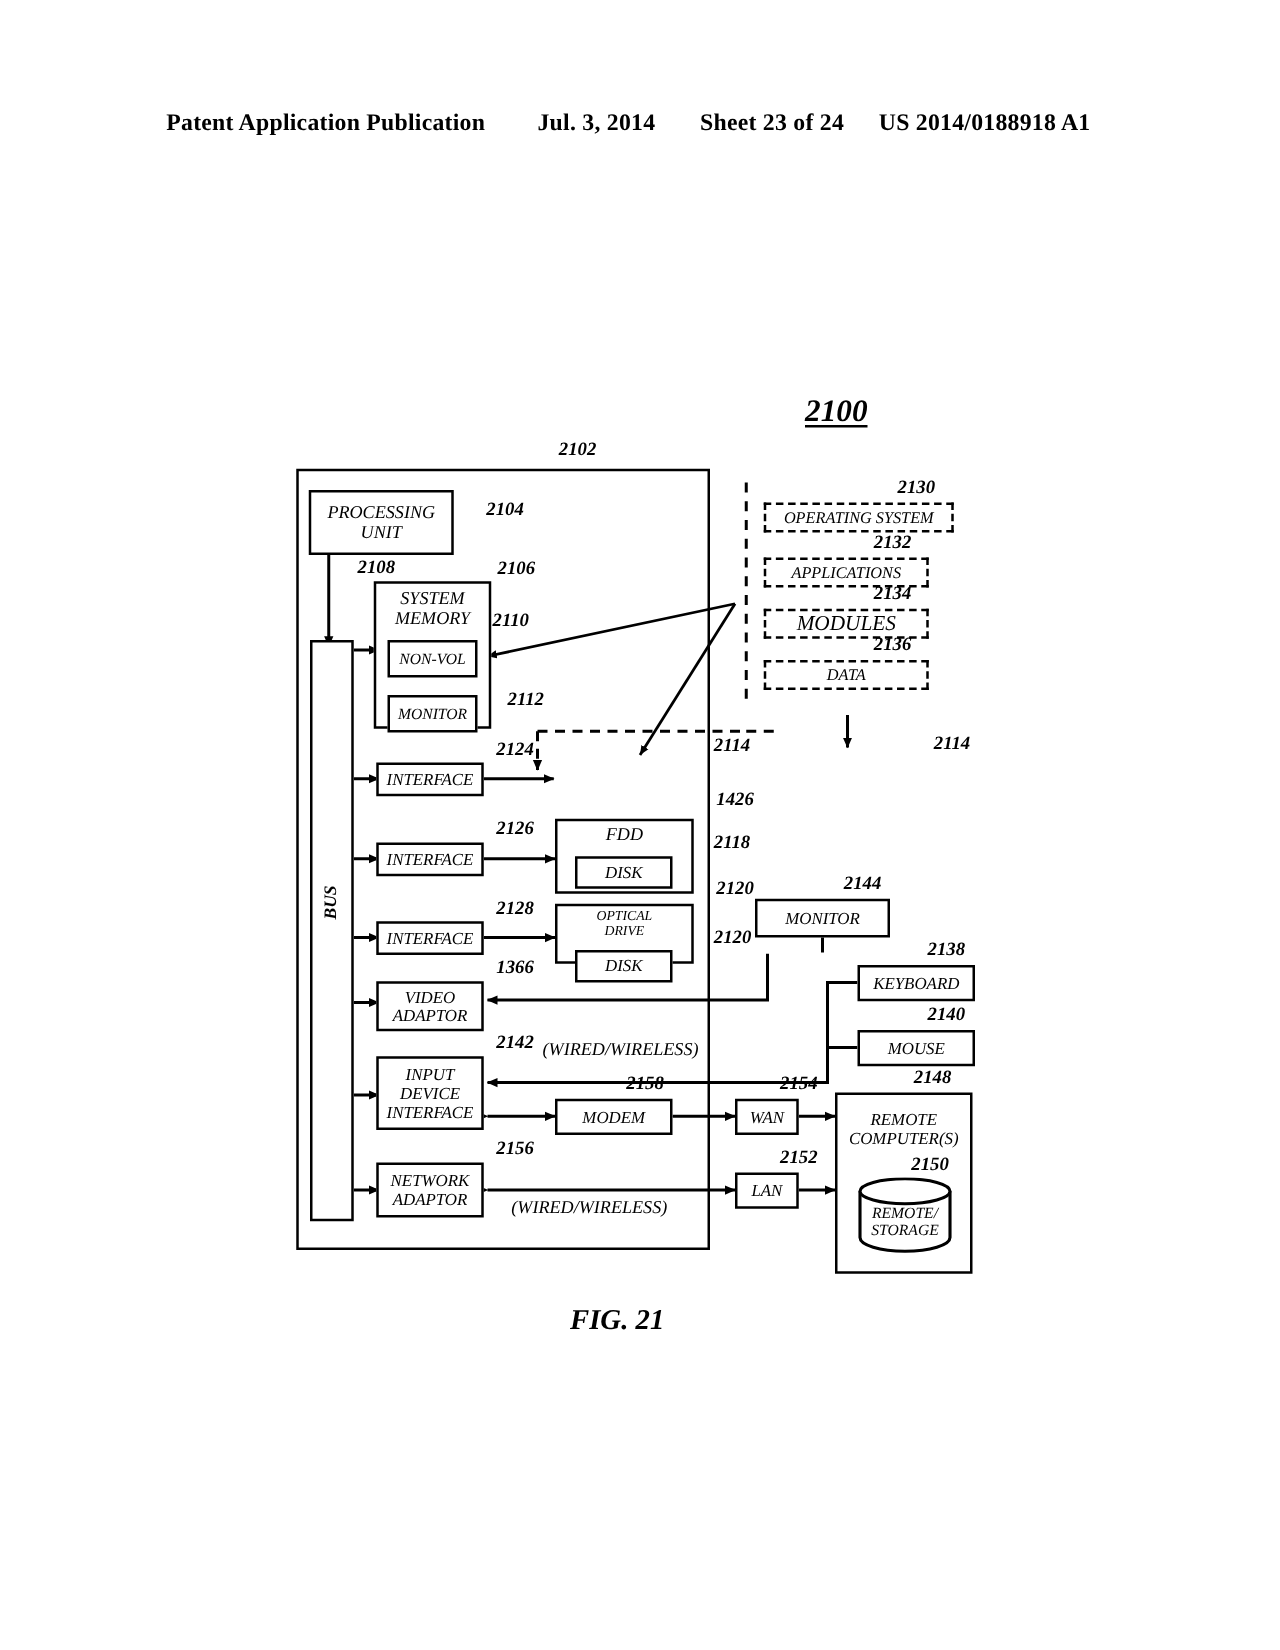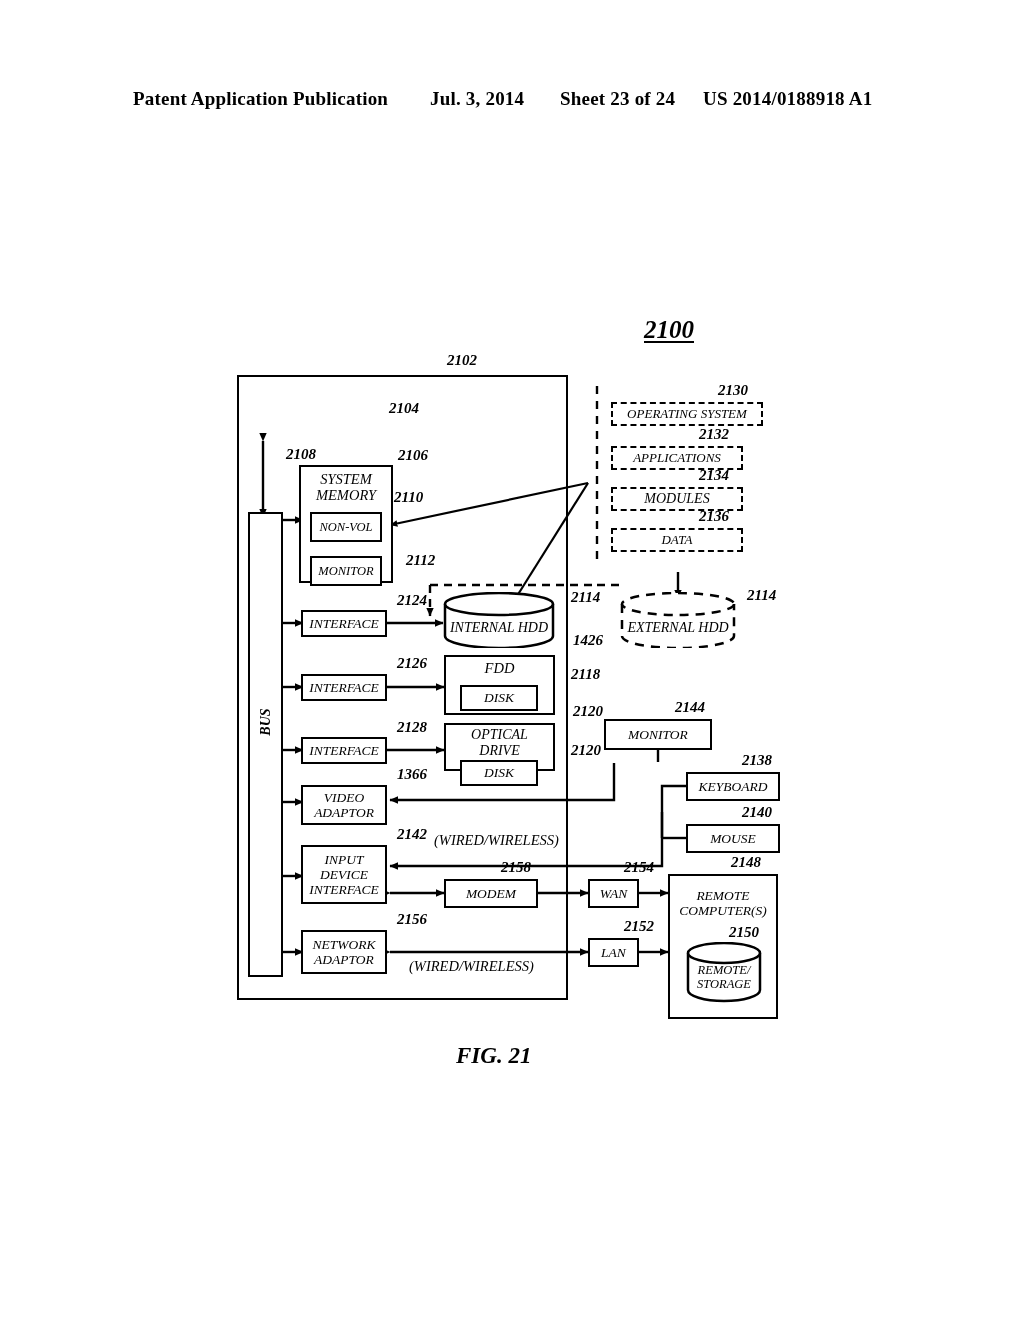--- a/index.html
+++ b/index.html
@@ -196,20 +196,24 @@
   </svg>
 
   
   <div class="box outer" style="left:237px;top:375px;width:331px;height:625px;"></div>
 
   
   <div class="busbar" style="left:248px;top:512px;width:35px;height:465px;"></div>
   <div class="buslabel" style="left:234px;top:714px;width:64px;text-align:center;">BUS</div>
 
   
+  <div class="box" style="left:247px;top:392px;width:116px;height:52px;">
+    <span style="white-space:pre-line;">PROCESSING
+UNIT</span>
+  </div>
 
   
   <div class="box" style="left:299px;top:465px;width:94px;height:118px;align-items:flex-start;padding-top:4px;">
     <span style="white-space:pre-line;display:block;width:100%;">SYSTEM
 MEMORY</span>
   </div>
   <div class="box thin" style="left:310px;top:512px;width:72px;height:30px;font-size:12.5px;">
     <span>NON-VOL</span>
   </div>
   <div class="box thin" style="left:310px;top:556px;width:72px;height:30px;font-size:12.5px;">
@@ -240,47 +244,33 @@
 INTERFACE</span>
   </div>
 
   
   <div class="box" style="left:301px;top:930px;width:86px;height:44px;font-size:13.5px;">
     <span style="white-space:pre-line;">NETWORK
 ADAPTOR</span>
   </div>
 
   
-  <div class="cyl" style="left:443px;top:592px;width:112px;height:56px;">
-    <svg width="112" height="56" viewBox="0 0 112 56">
-      <path d="M2,12 L2,44 A54,12 0 0 0 110,44 L110,12" fill="#fff" stroke="#000" stroke-width="2.5"></path>
-      <ellipse cx="56" cy="12" rx="54" ry="11" fill="#fff" stroke="#000" stroke-width="2.5"></ellipse>
-    </svg>
-    <div class="cyltext" style="top:28px;">INTERNAL HDD</div>
-  </div>
-
-  
-  <div class="cyl" style="left:620px;top:592px;width:116px;height:56px;">
-    <svg width="116" height="56" viewBox="0 0 116 56">
-      <path d="M2,12 L2,44 A56,12 0 0 0 114,44 L114,12" fill="#fff" stroke="#000" stroke-width="2.5" stroke-dasharray="9,7"></path>
-      <ellipse cx="58" cy="12" rx="56" ry="11" fill="#fff" stroke="#000" stroke-width="2.5" stroke-dasharray="9,7"></ellipse>
-    </svg>
-    <div class="cyltext" style="top:28px;">EXTERNAL HDD</div>
-  </div>
+
+  
 
   
   <div class="box" style="left:444px;top:655px;width:111px;height:60px;align-items:flex-start;padding-top:3px;">
     <span style="display:block;width:100%;">FDD</span>
   </div>
   <div class="box thin" style="left:460px;top:685px;width:78px;height:26px;font-size:13.5px;">
     <span>DISK</span>
   </div>
 
   
-  <div class="box" style="left:444px;top:723px;width:111px;height:48px;align-items:flex-start;padding-top:2px;font-size:14px;">
+  <div class="box" style="left:444px;top:723px;width:111px;height:48px;align-items:flex-start;padding-top:2px;font-size:11px;">
     <span style="white-space:pre-line;display:block;width:100%;">OPTICAL
 DRIVE</span>
   </div>
   <div class="box thin" style="left:460px;top:760px;width:78px;height:26px;font-size:13.5px;">
     <span>DISK</span>
   </div>
 
   
   <div class="box" style="left:444px;top:879px;width:94px;height:29px;font-size:13.5px;">
     <span>MODEM</span>
@@ -326,21 +316,21 @@
 STORAGE</div>
   </div>
 
   
   <div class="dbox" style="left:611px;top:402px;width:152px;height:24px;font-size:13px;">
     <span>OPERATING SYSTEM</span>
   </div>
   <div class="dbox" style="left:611px;top:446px;width:132px;height:24px;font-size:13px;">
     <span>APPLICATIONS</span>
   </div>
-  <div class="dbox" style="left:611px;top:487px;width:132px;height:24px;font-size:14px;">
+  <div class="dbox" style="left:611px;top:487px;width:132px;height:24px;font-size:17px;">
     <span>MODULES</span>
   </div>
   <div class="dbox" style="left:611px;top:528px;width:132px;height:24px;font-size:13px;">
     <span>DATA</span>
   </div>
 
   
   <div class="lbl" style="left:434px;top:832px;">(WIRED/WIRELESS)</div>
   <div class="lbl" style="left:409px;top:958px;">(WIRED/WIRELESS)</div>
 

